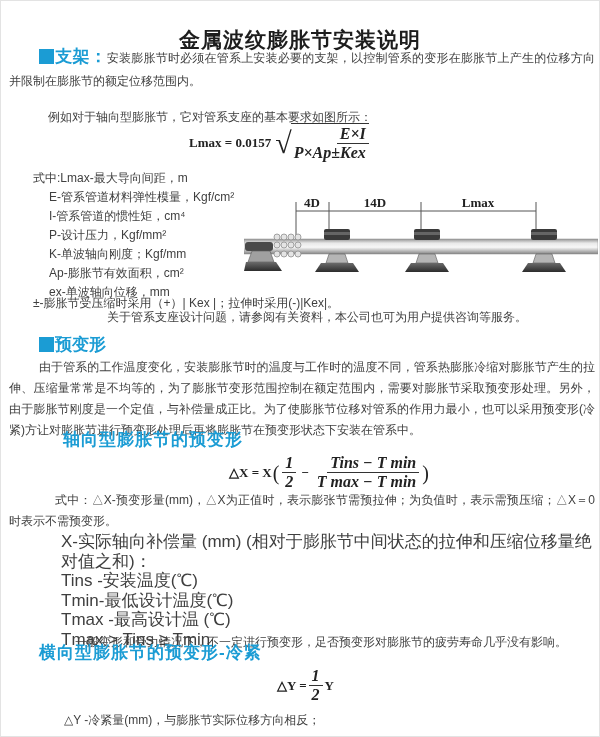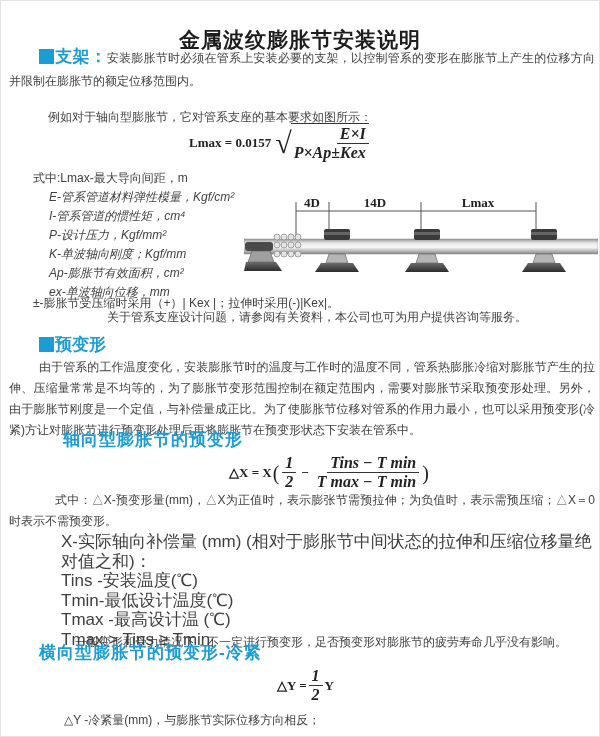--- a/index.html
+++ b/index.html
@@ -15,21 +15,21 @@
   }
   .body-text{font-size:12px;line-height:21px;color:#3f3f3f;}
   .justify{text-align:justify;}
   .bluesq{
     display:inline-block;width:15px;height:15px;background:#1b9cd4;
     vertical-align:-2px;margin-right:1px;
   }
   .sec-head-inline{font-size:17px;font-weight:bold;color:#1b9cd4;text-align:center;}
   .sub-head{font-size:17px;font-weight:bold;color:#1b9cd4;letter-spacing:1px;}
   .defs{font-size:12px;line-height:19px;color:#3f3f3f;}
-  .defs .sub{padding-left:16px;font-style:italic;}
+  .defs .sub{padding-left:16px;}
   .list{font-size:17px;line-height:19px;color:#3f3f3f;}
   
   .formula{
     font-family:"Liberation Serif",serif;font-weight:bold;color:#222;
     font-size:13px;display:flex;align-items:center;white-space:nowrap;
   }
   .frac{display:inline-flex;flex-direction:column;align-items:flex-end;
     font-style:italic;font-size:16px;line-height:1.15;margin:0 2px;}
   .frac .num{border-bottom:1px solid #333;padding:0 3px;}
   .frac .den{padding:0 3px;}

